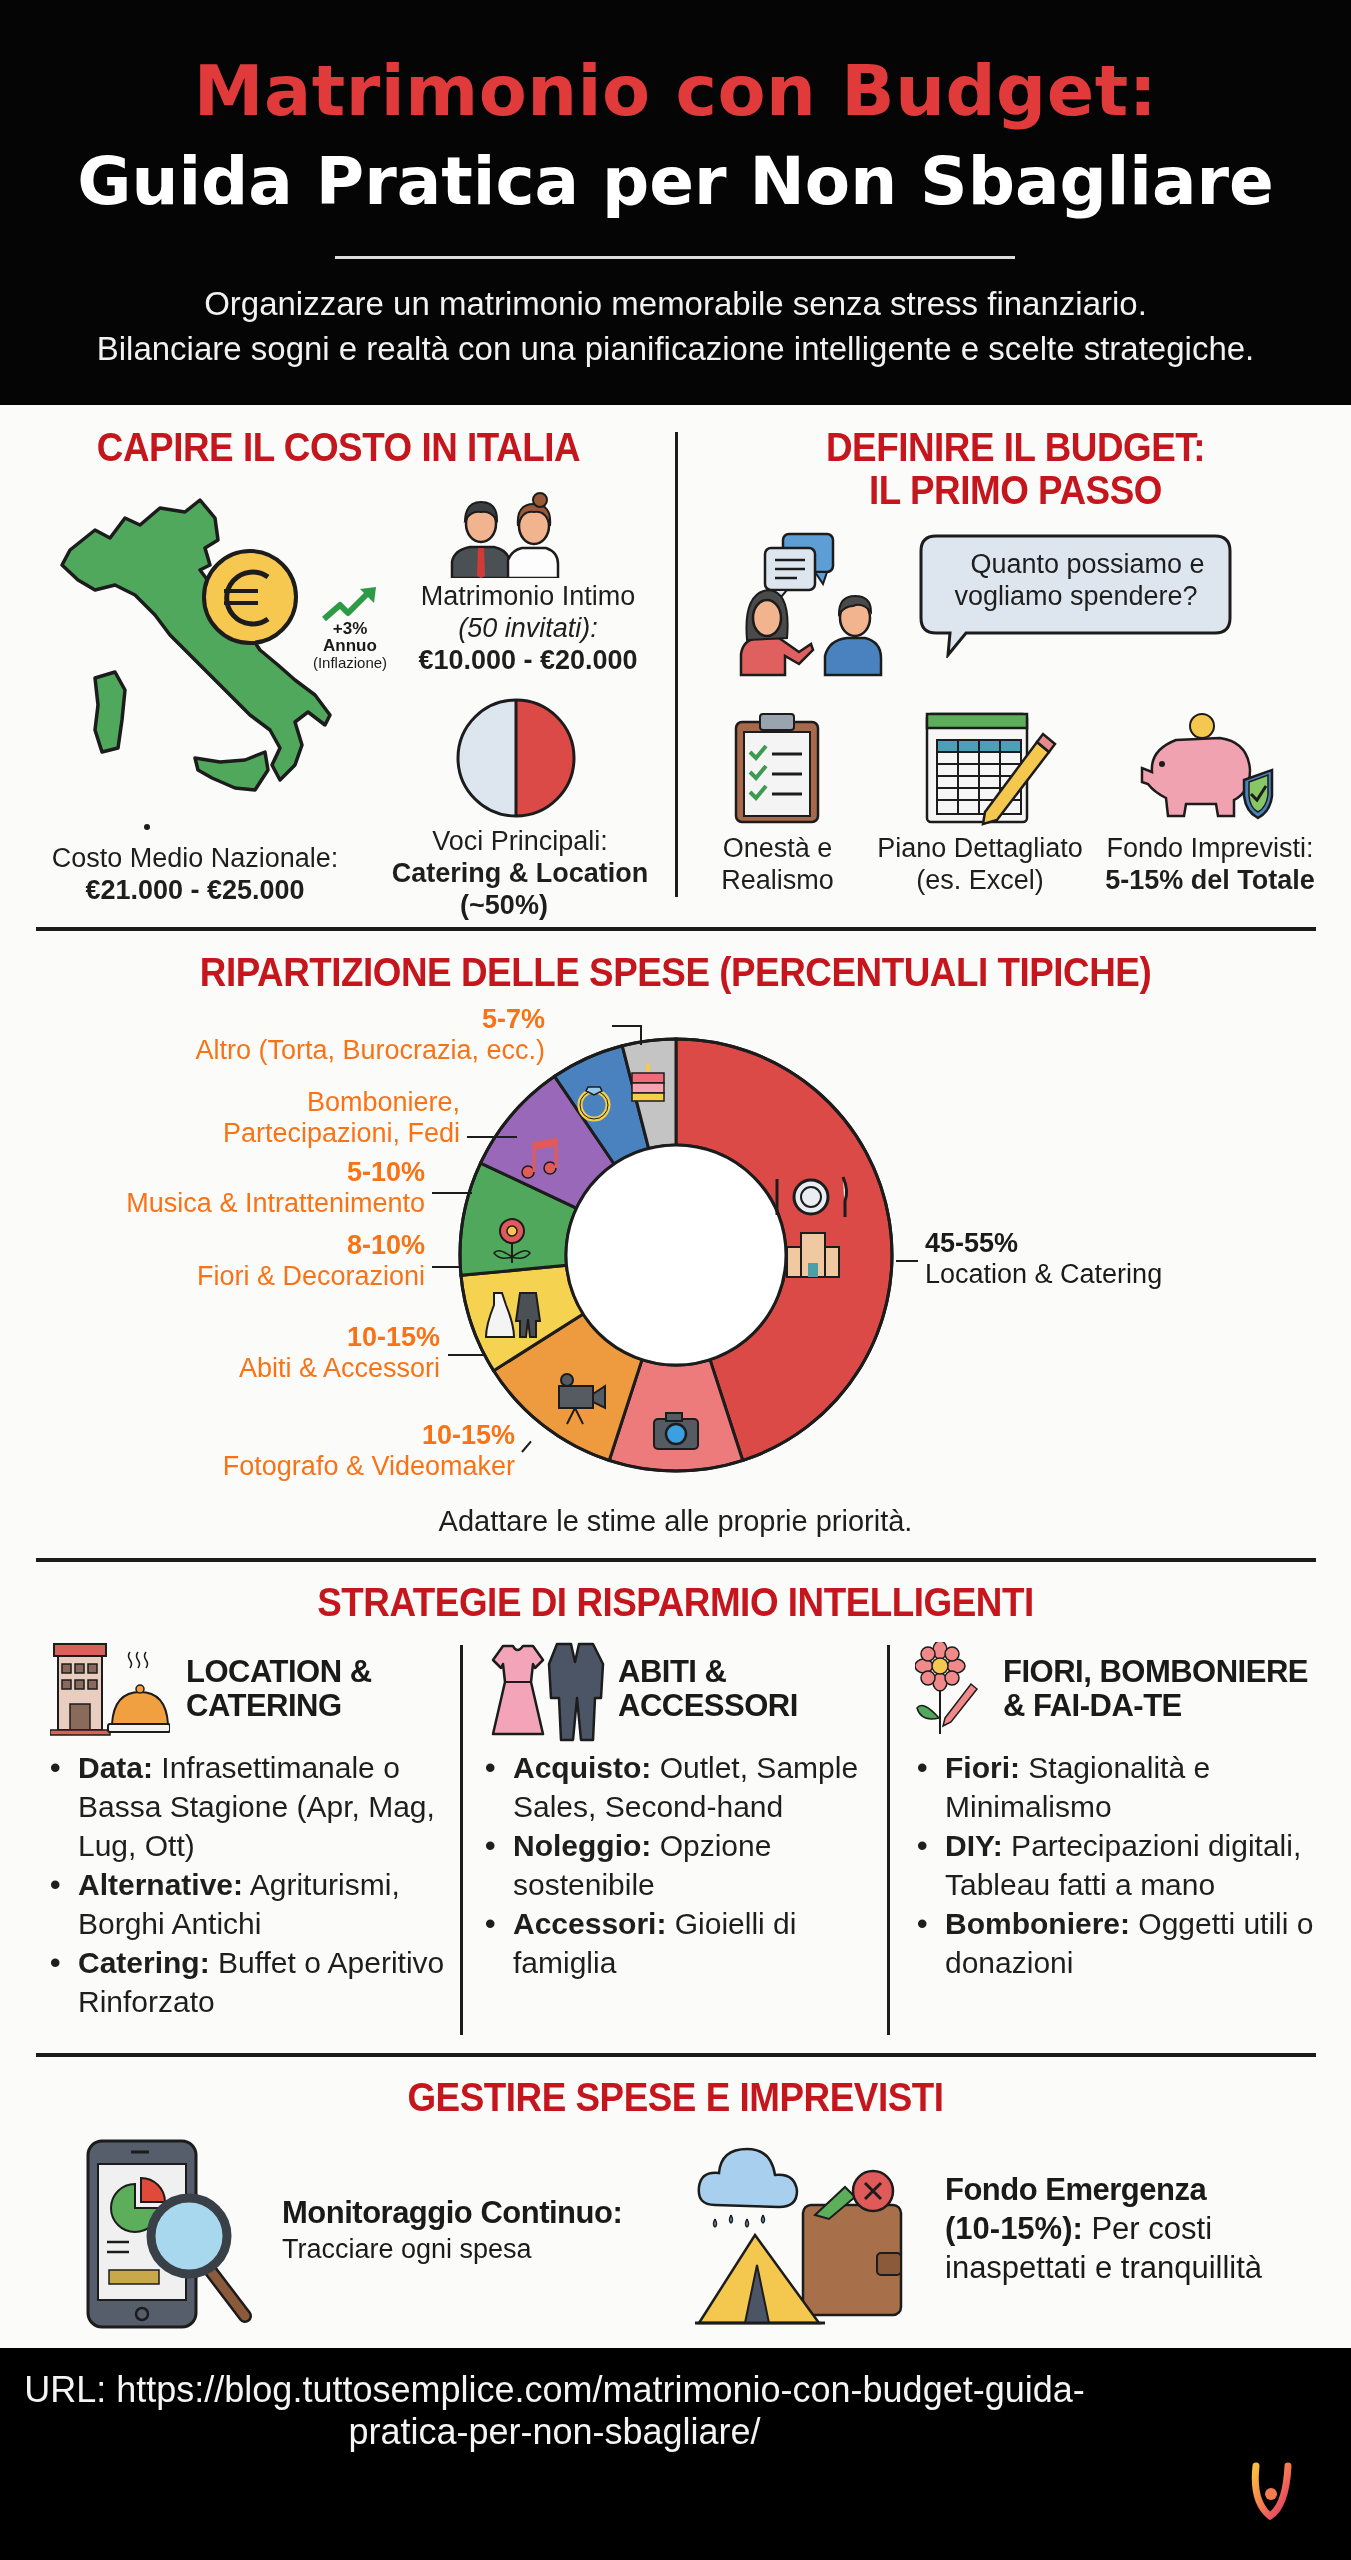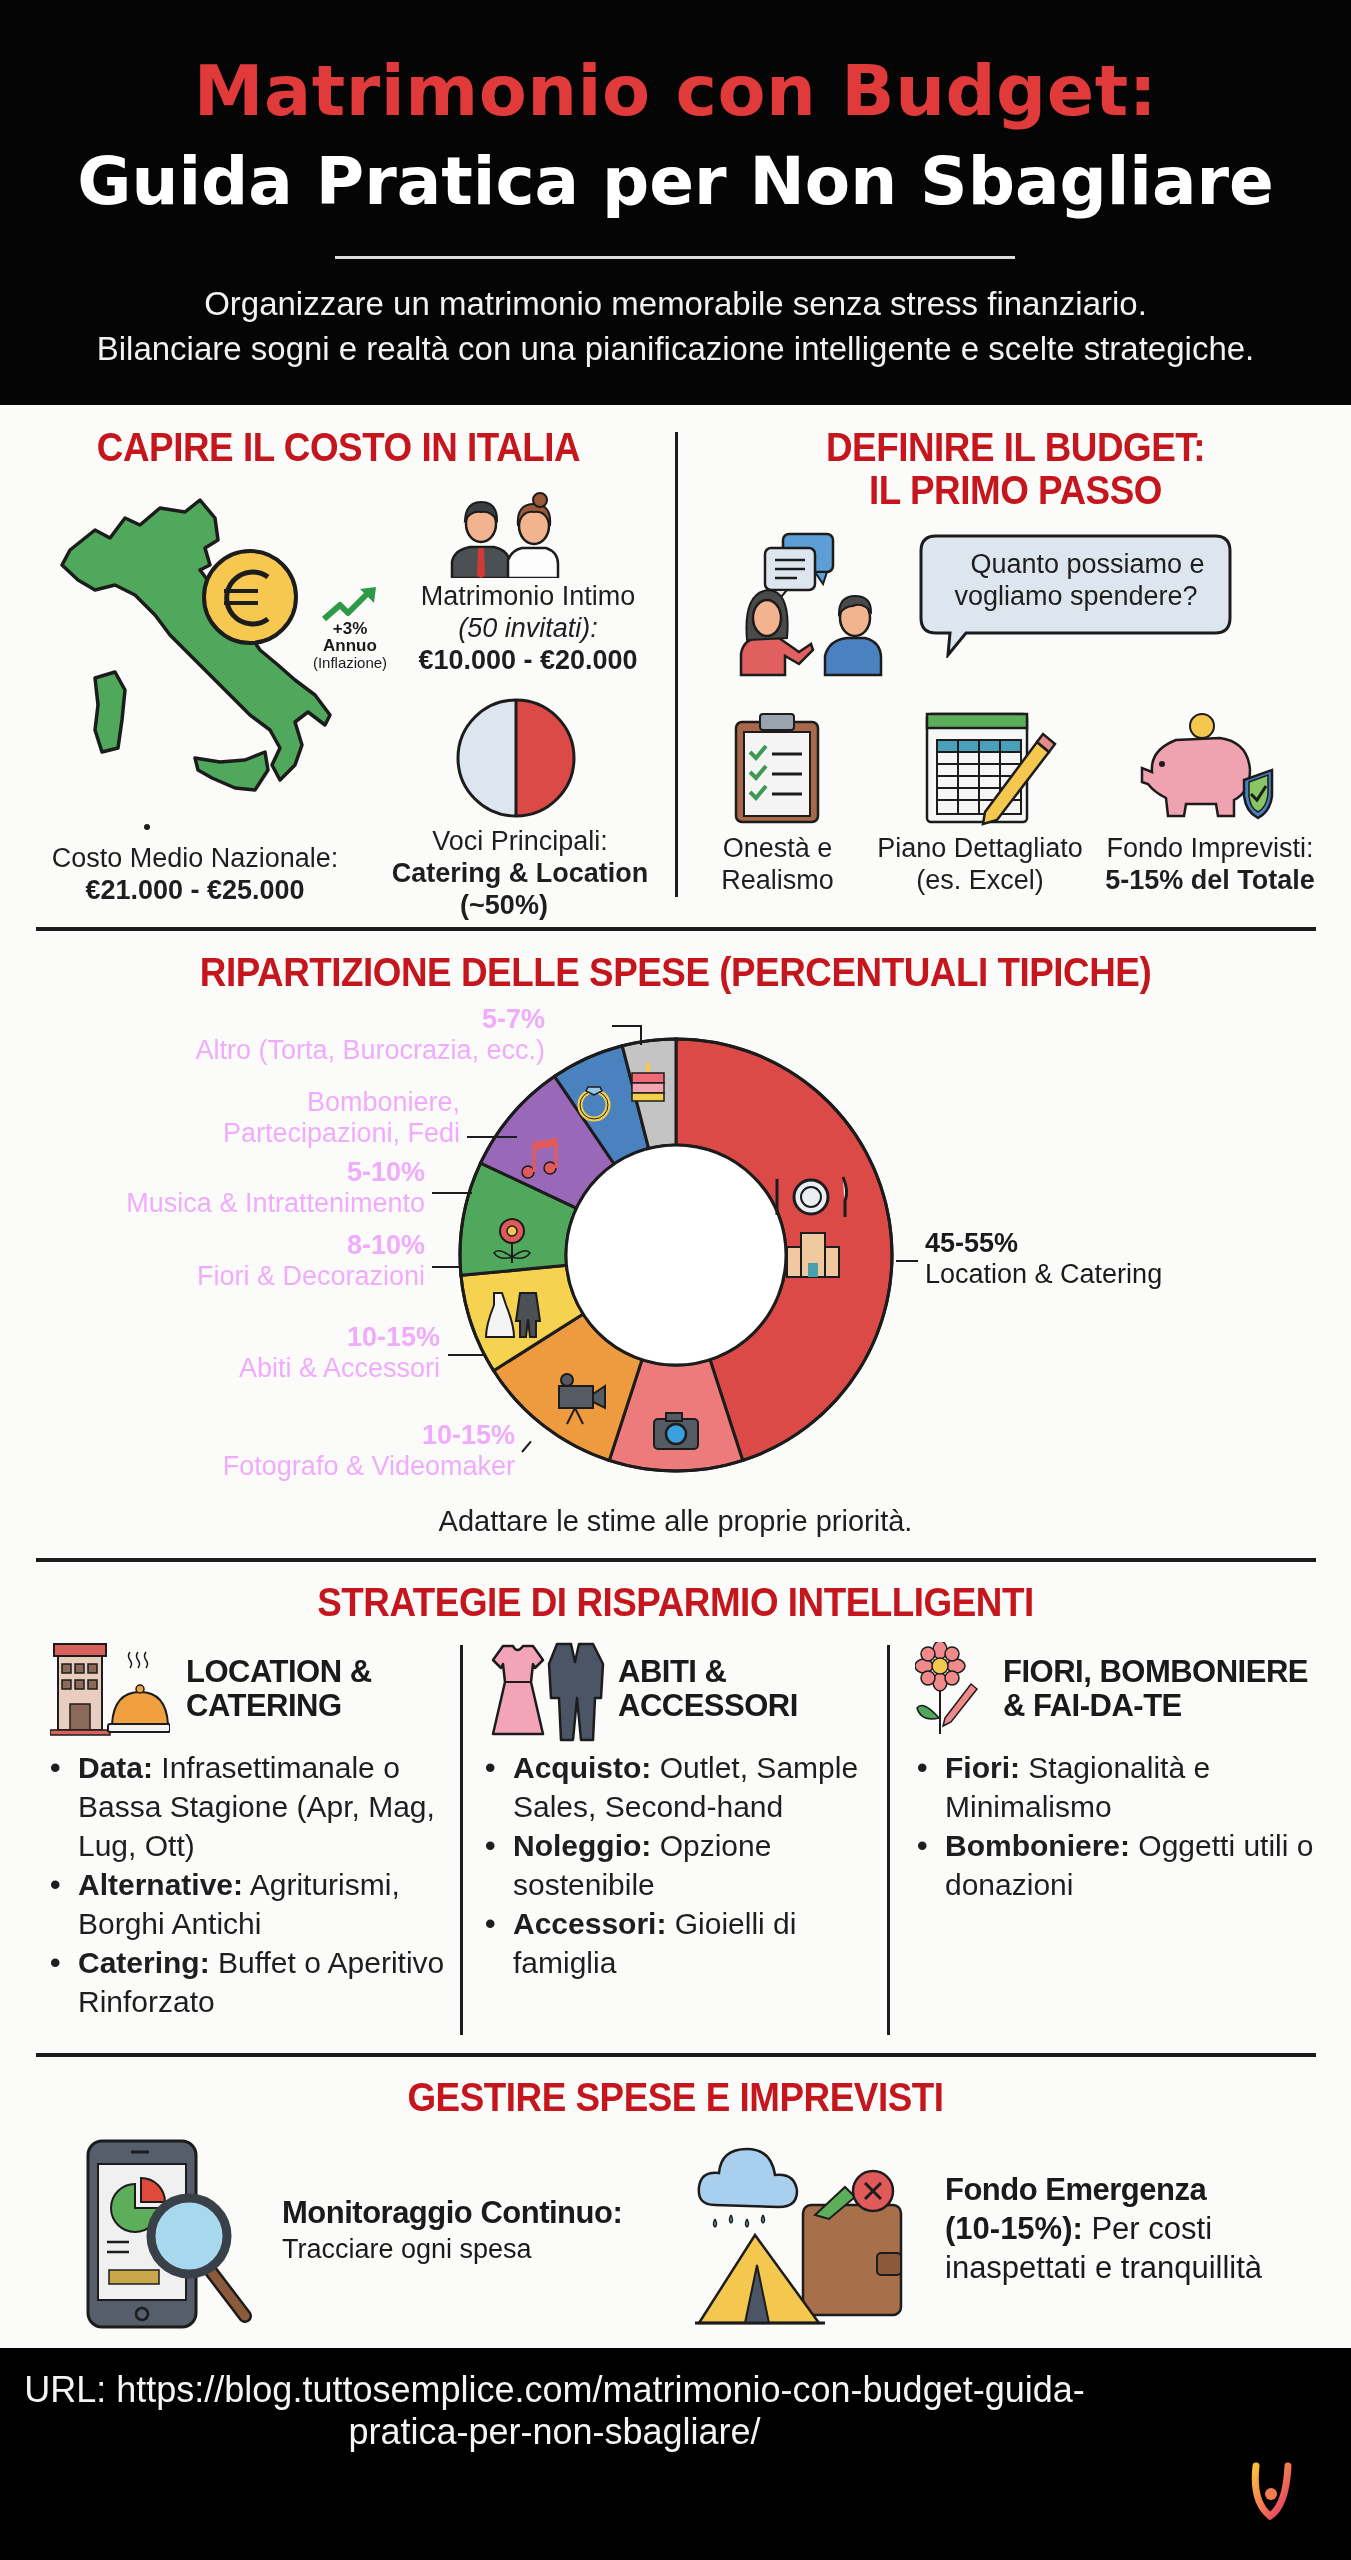--- a/index.html
+++ b/index.html
@@ -18,21 +18,21 @@
   
   #body { left: 0; top: 405px; width: 1351px; height: 1943px; background: #fbfbfa; }
   .hrule { left: 36px; width: 1280px; height: 4px; background: #1c1c1c; }
   .vrule { width: 3px; background: #1c1c1c; }
   .sec-title { color: #c4161c; font-weight: bold; font-size: 40px; letter-spacing: -0.5px; font-family: "Liberation Sans", sans-serif; transform: scaleX(0.92); transform-origin: center; }
 
   .txt { font-size: 27px; line-height: 32px; color: #1e1e1e; }
   .bold { font-weight: bold; }
 
   
-  .dl { font-size: 27px; line-height: 31px; color: #f0abfc; text-align: right; }
+  .dl { font-size: 27px; line-height: 31px; color: #f97316; text-align: right; }
   .dl .pct { font-weight: bold; }
   .leader { background: #1c1c1c; }
 
   
   .col-title { font-weight: bold; font-size: 31px; line-height: 34px; color: #1a1a1a; letter-spacing: -0.5px; }
   .blist { list-style: none; font-size: 30px; line-height: 39px; color: #1e1e1e; }
   .blist li { position: relative; padding-left: 28px; }
   .blist li::before { content: "•"; position: absolute; left: 0; top: 0; font-weight: bold; }
 
   
@@ -333,20 +333,21 @@
   </g>
   <circle cx="25" cy="24" r="8" fill="#f4c74e" stroke="#1c1c1c" stroke-width="1.5"></circle>
   <line x1="25" y1="48" x2="25" y2="92" stroke="#1c1c1c" stroke-width="2"></line>
   <path d="M24 76 Q8 58 2 66 Q6 80 24 76 Z" fill="#4fa85b" stroke="#1c1c1c" stroke-width="1.5"></path>
   <path d="M30 76 L56 42 L62 47 L36 80 L28 84 Z" fill="#f08a8a" stroke="#1c1c1c" stroke-width="1.5"></path>
 </svg>
 <div class="abs col-title" style="left:1003px;top:1655px;">FIORI, BOMBONIERE</div>
 <div class="abs col-title" style="left:1003px;top:1689px;">&amp; FAI-DA-TE</div>
 <ul class="abs blist" style="left:917px;top:1748px;width:405px;">
   <li><span class="bold">Fiori:</span><span> Stagionalità e Minimalismo</span></li>
+  <li><span class="bold">DIY:</span><span> Partecipazioni digitali, Tableau fatti a mano</span></li>
   <li><span class="bold">Bomboniere:</span><span> Oggetti utili o donazioni</span></li>
 </ul>
 
 <div class="abs hrule" style="top:2053px;"></div>
 
 <div class="abs sec-title center" style="left:0;top:2075px;width:1351px;">GESTIRE SPESE E IMPREVISTI</div>
 
 <svg class="abs" style="left:85px;top:2138px" width="180" height="192" viewBox="0 0 180 192">
   <rect x="3" y="3" width="108" height="186" rx="14" fill="#555e6a" stroke="#1c1c1c" stroke-width="3"></rect>
   <rect x="13" y="26" width="88" height="136" fill="#f0f0f0" stroke="#1c1c1c" stroke-width="2"></rect>

